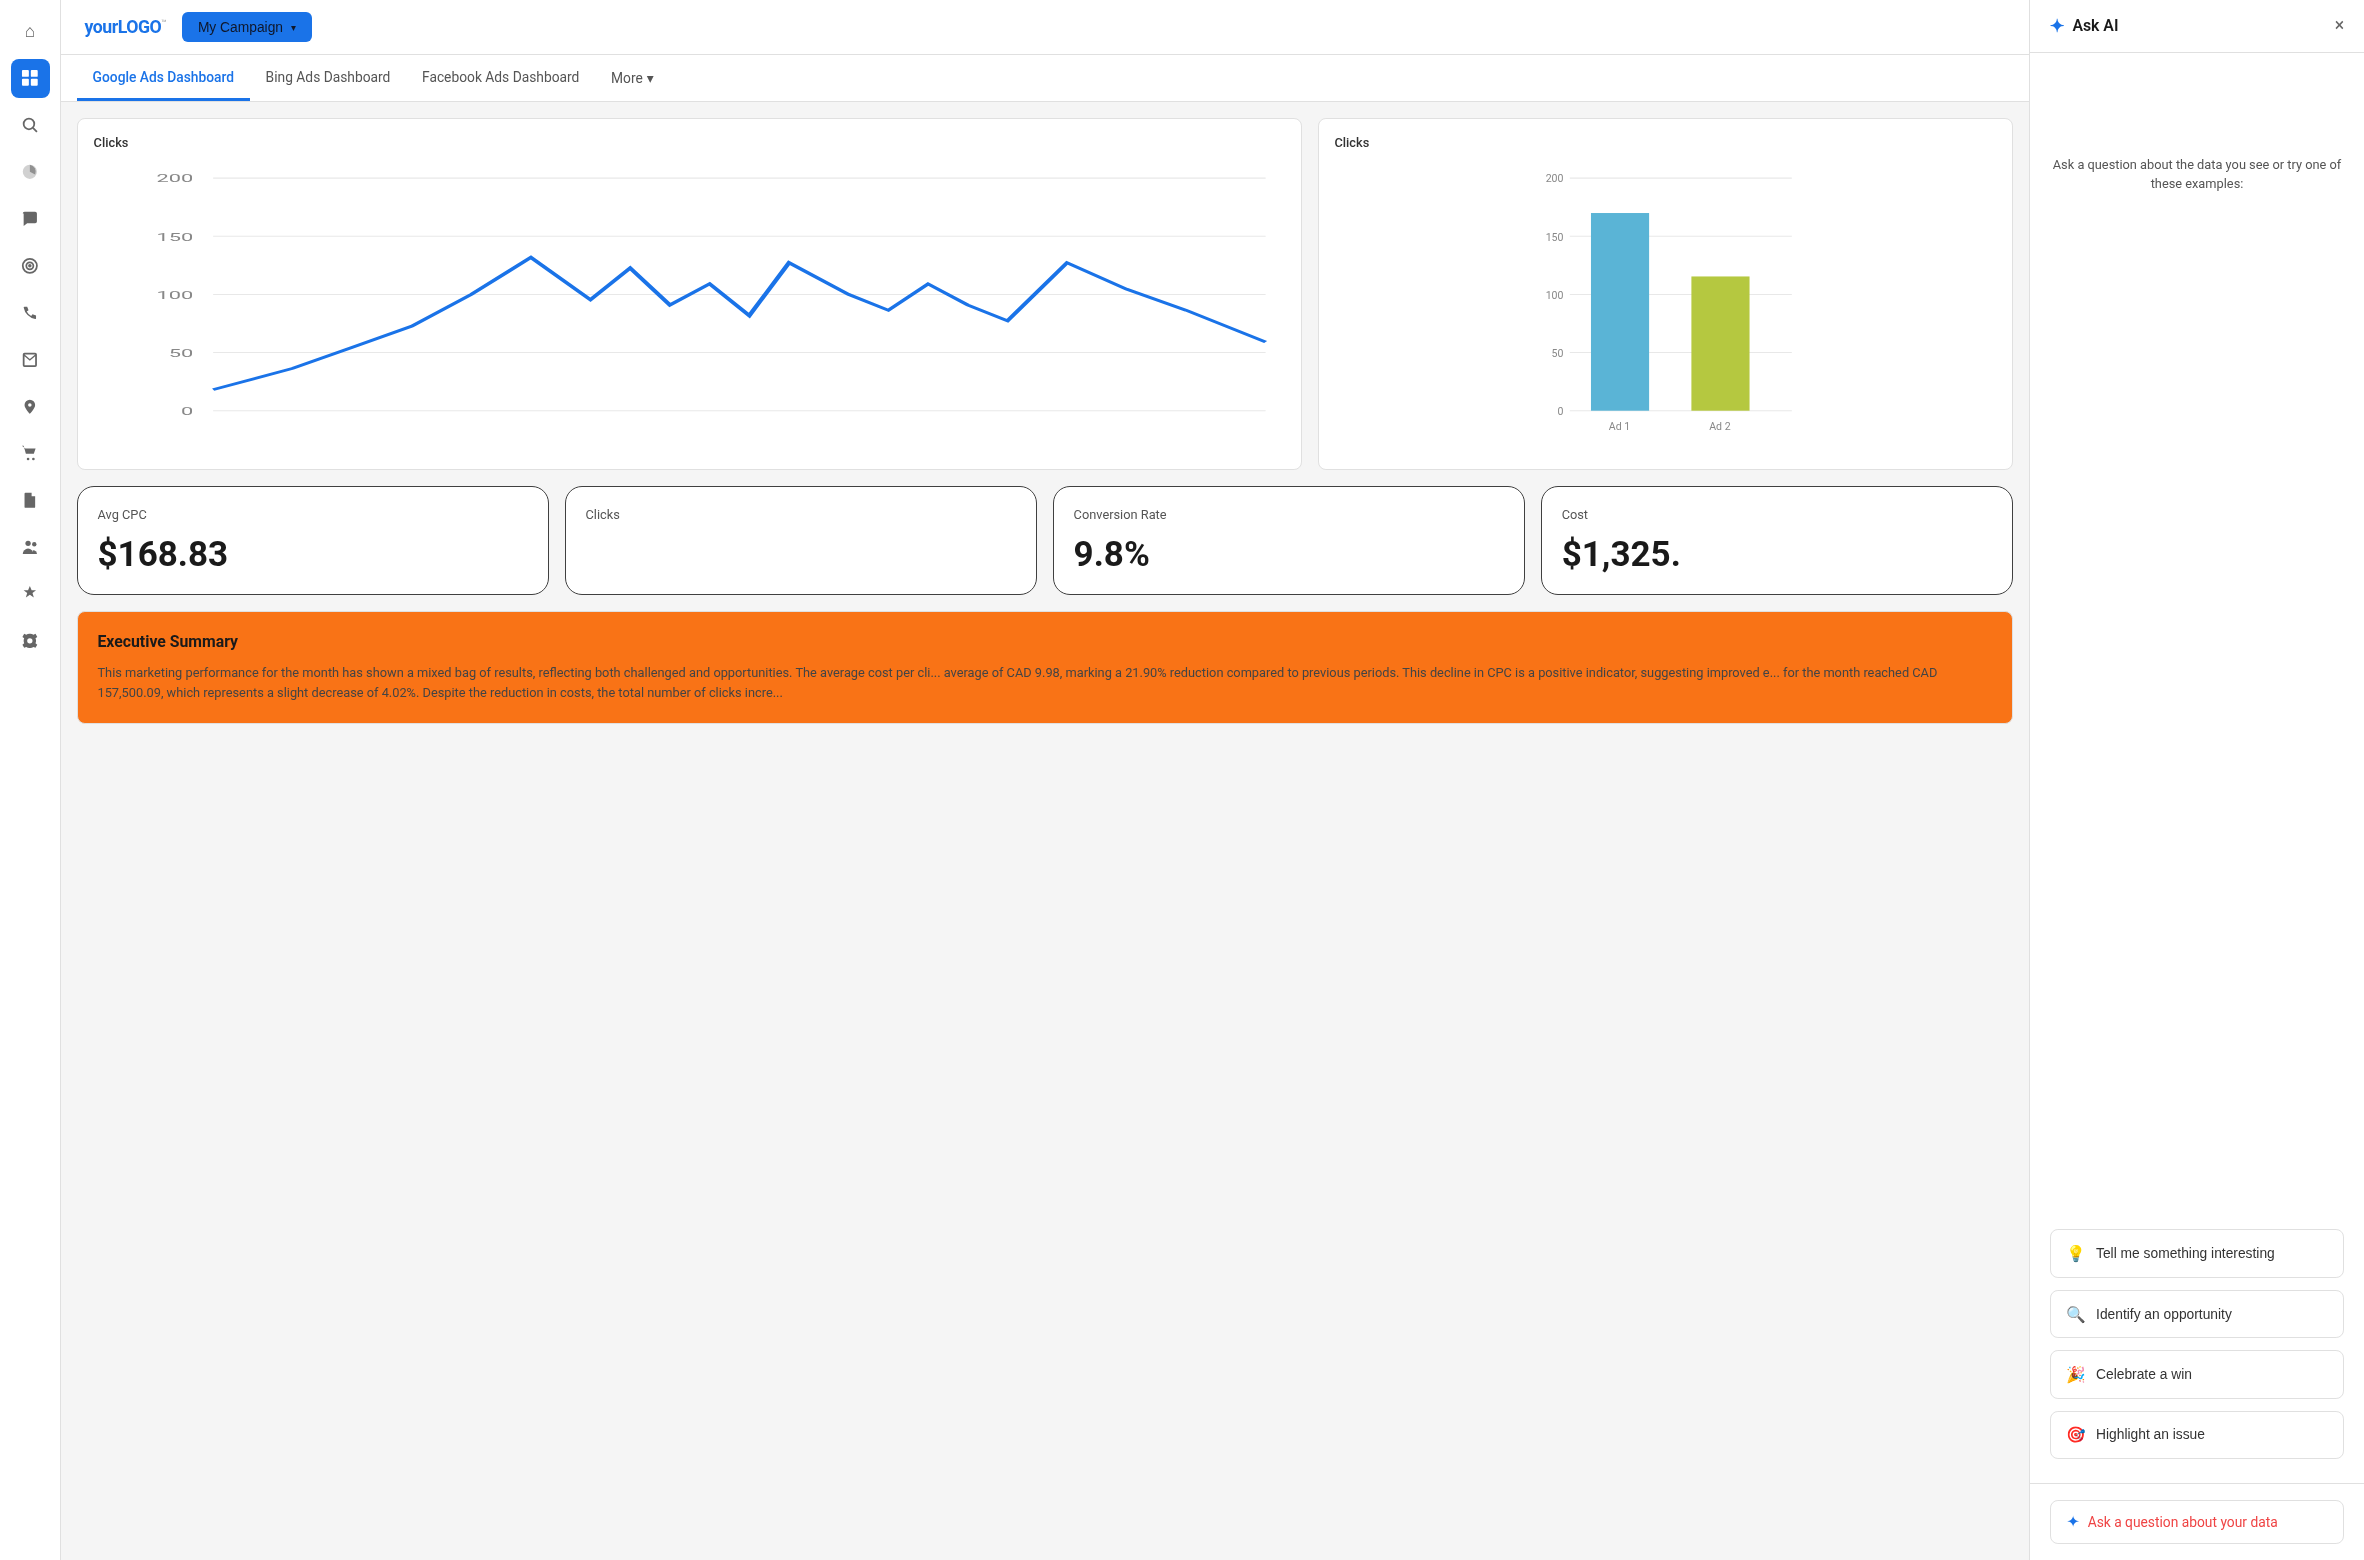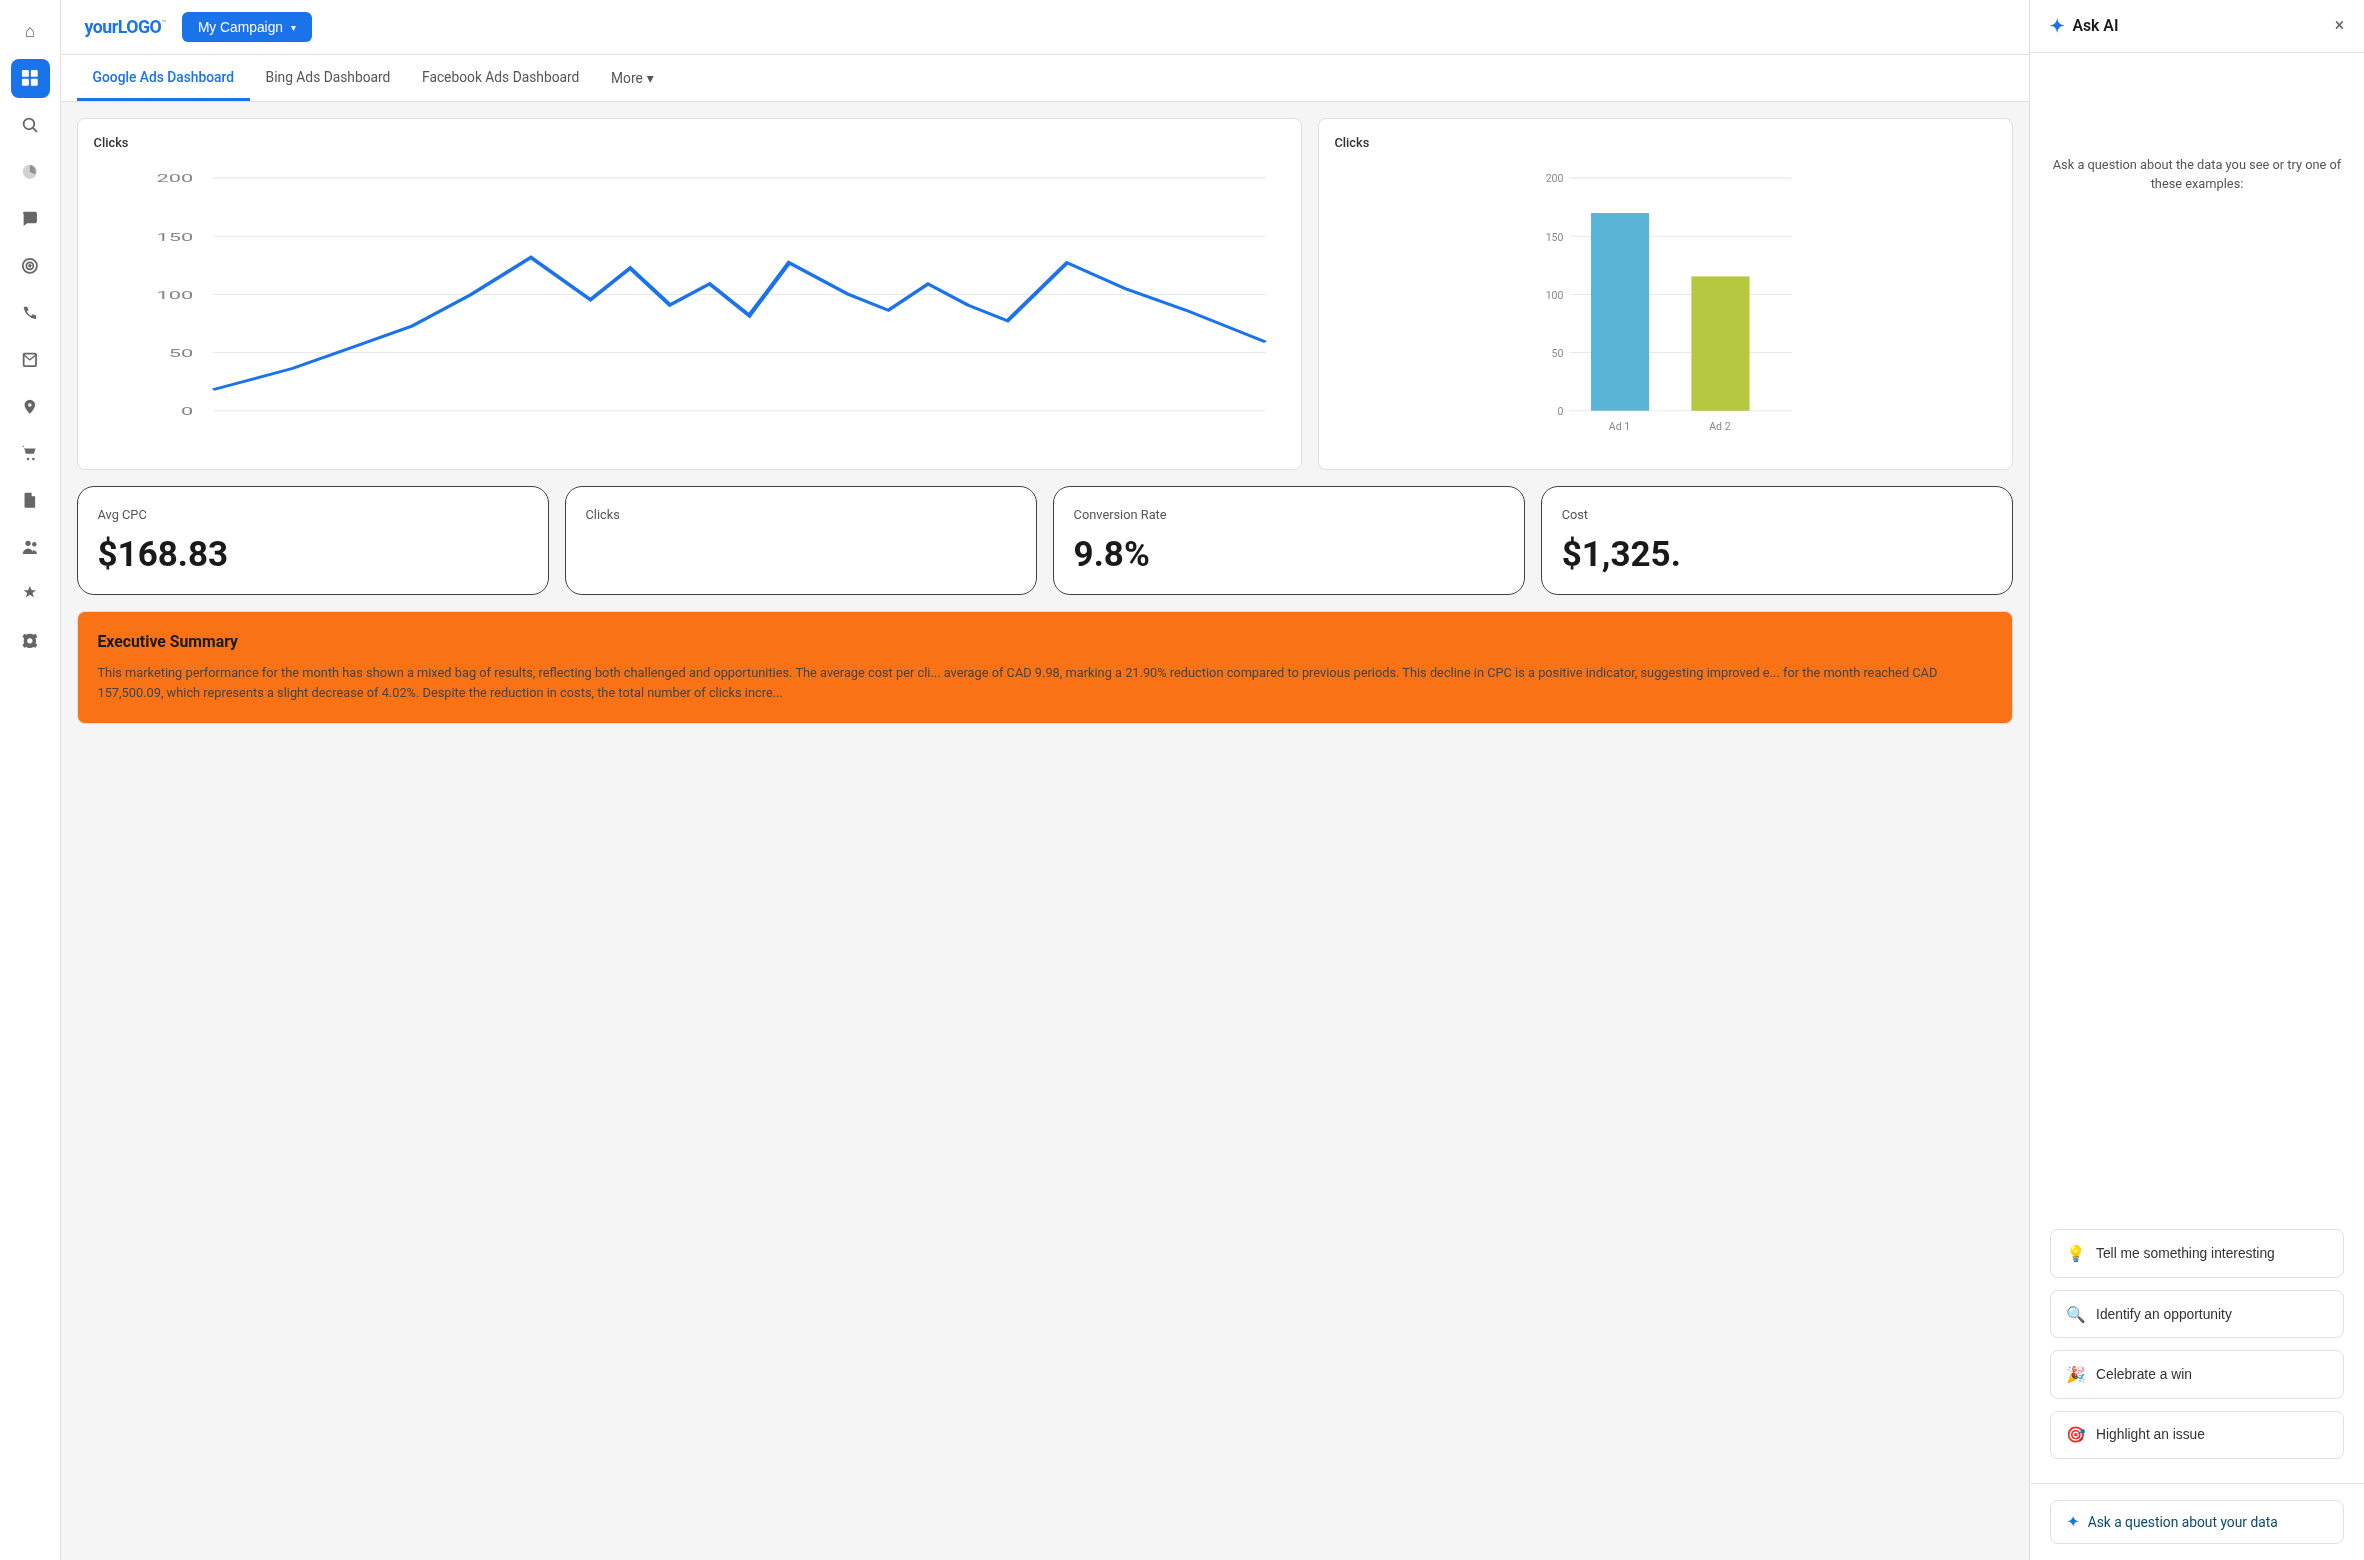--- a/index.html
+++ b/index.html
@@ -55,21 +55,21 @@
     .logo {
       font-size: 17.7px;
       font-weight: 700;
       color: #333;
       letter-spacing: -0.5px;
     }
     .logo span { color: #1a73e8; }
     .logo sup { font-size: 8.9px; color: #999; font-weight: 400; }
     .campaign-btn {
       background: #1a73e8;
-      color: #ffffff;
+      color: #0f172a;
       border: none;
       border-radius: 5.9px;
       padding: 7.9px 15.8px;
       font-size: 13.8px;
       cursor: pointer;
       display: flex;
       align-items: center;
       gap: 7.9px;
     }
     .campaign-btn .chevron { font-size: 9.9px; }
@@ -517,17 +517,17 @@
       </button>
       <button class="ai-btn">
         <span class="btn-icon">🎯</span>
         <span>Highlight an issue</span>
       </button>
     </div>
   </div>
   <div class="ai-input-area">
     <div class="ai-input">
       <span class="spark">✦</span>
-      <span style="color:#0c4a6e; font-size:13.8px;">Ask a question about your data</span>
+      <span style="color:#ef4444; font-size:13.8px;">Ask a question about your data</span>
     </div>
   </div>
 </div>
 
 
 </body></html>

